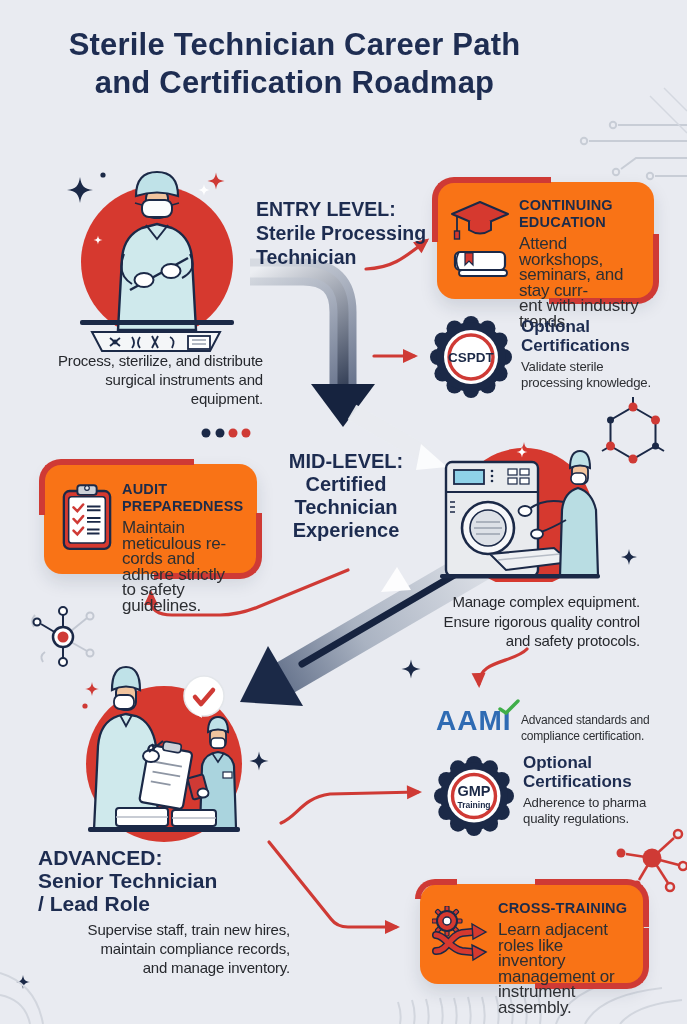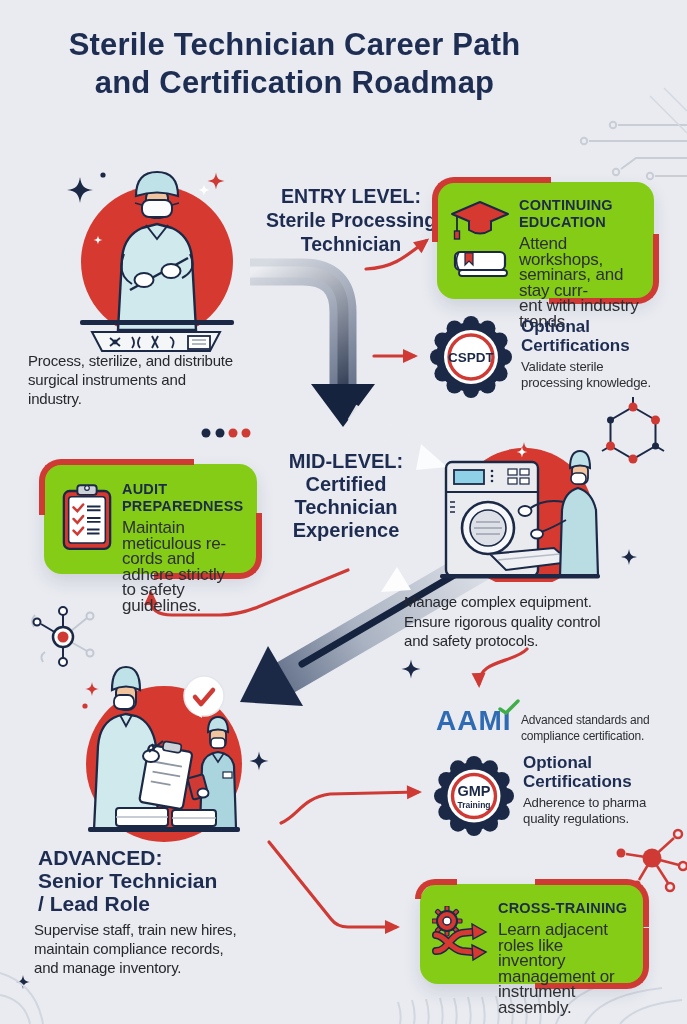--- a/index.html
+++ b/index.html
@@ -11,31 +11,31 @@
   .overlay{position:absolute;inset:0;z-index:1;}
   .layer{position:absolute;z-index:2;}
 
   .title{
     position:absolute;z-index:2;top:26px;left:0;width:589px;margin:0;
     text-align:center;font-size:31px;line-height:38px;font-weight:bold;
     color:#1e2d52;letter-spacing:.2px;
   }
 
   .heading{color:#1d2c50;font-weight:bold;}
-  .entry-heading{left:256px;top:184px;width:190px;font-size:19.5px;line-height:24px;text-align:center;}
+  .entry-heading{left:256px;top:197px;width:190px;font-size:19.5px;line-height:24px;text-align:left;}
   .mid-heading{left:262px;top:450px;width:168px;font-size:20px;line-height:23px;text-align:center;}
   .adv-heading{left:38px;top:846px;width:252px;font-size:21px;line-height:23px;text-align:left;}
 
-  .caption{color:#26282d;font-size:15px;line-height:19px;text-align:left;letter-spacing:-.2px;}
+  .caption{color:#26282d;font-size:15px;line-height:19px;text-align:right;letter-spacing:-.2px;}
   .entry-caption{left:28px;top:351px;width:235px;}
   .mid-caption{left:404px;top:592px;width:236px;line-height:19.5px;}
   .adv-caption{left:34px;top:920px;width:256px;}
 
   .card{
-    position:absolute;z-index:2;background:#84cc16;border-radius:18px;
+    position:absolute;z-index:2;background:#f97316;border-radius:18px;
     box-shadow:0 8px 18px rgba(25,35,60,.13);
   }
   .ce-card{left:437px;top:182px;width:217px;height:117px;}
   .audit-card{left:44px;top:464px;width:213px;height:110px;}
   .ct-card{left:420px;top:884px;width:224px;height:100px;}
   .corner{position:absolute;border:0 solid #cf3a35;pointer-events:none;}
   .corner.tl{top:-5px;left:-5px;width:52%;height:50%;border-top-width:6px;border-left-width:6px;border-top-left-radius:22px;}
   .corner.br{bottom:-5px;right:-5px;width:48%;height:55%;border-bottom-width:6px;border-right-width:6px;border-bottom-right-radius:22px;}
   .corner.tr{top:-5px;right:-5px;width:48%;height:42%;border-top-width:6px;border-right-width:6px;border-top-right-radius:22px;}
   .corner.tl-small{top:-5px;left:-5px;width:16%;height:14%;border-top-width:6px;border-left-width:6px;border-top-left-radius:22px;}
@@ -247,21 +247,21 @@
   </svg>
 
   <div class="layer heading entry-heading">
     <div>ENTRY LEVEL:</div>
     <div>Sterile Processing</div>
     <div>Technician</div>
   </div>
   <div class="layer caption entry-caption">
     <div>Process, sterilize, and distribute</div>
     <div>surgical instruments and</div>
-    <div>industry.</div>
+    <div>equipment.</div>
   </div>
 
   <div class="card ce-card">
     <div class="corner tl"></div>
     <div class="corner br"></div>
     <svg class="card-icon" style="left:12px;top:18px" width="62" height="85" viewBox="0 0 62 85">
       <line x1="8" y1="16" x2="8" y2="31" stroke="#1b2947" stroke-width="1.8"></line>
       <rect x="5.5" y="31" width="5" height="8" fill="#d6392f" stroke="#1b2947" stroke-width="1.4"></rect>
       <polygon points="31,2 59,14 31,26 3,14" fill="#d6392f" stroke="#1b2947" stroke-width="2" stroke-linejoin="round"></polygon>
       <path d="M20,21 L20,30 Q31,37 42,30 L42,21" fill="#d6392f" stroke="#1b2947" stroke-width="2"></path>

